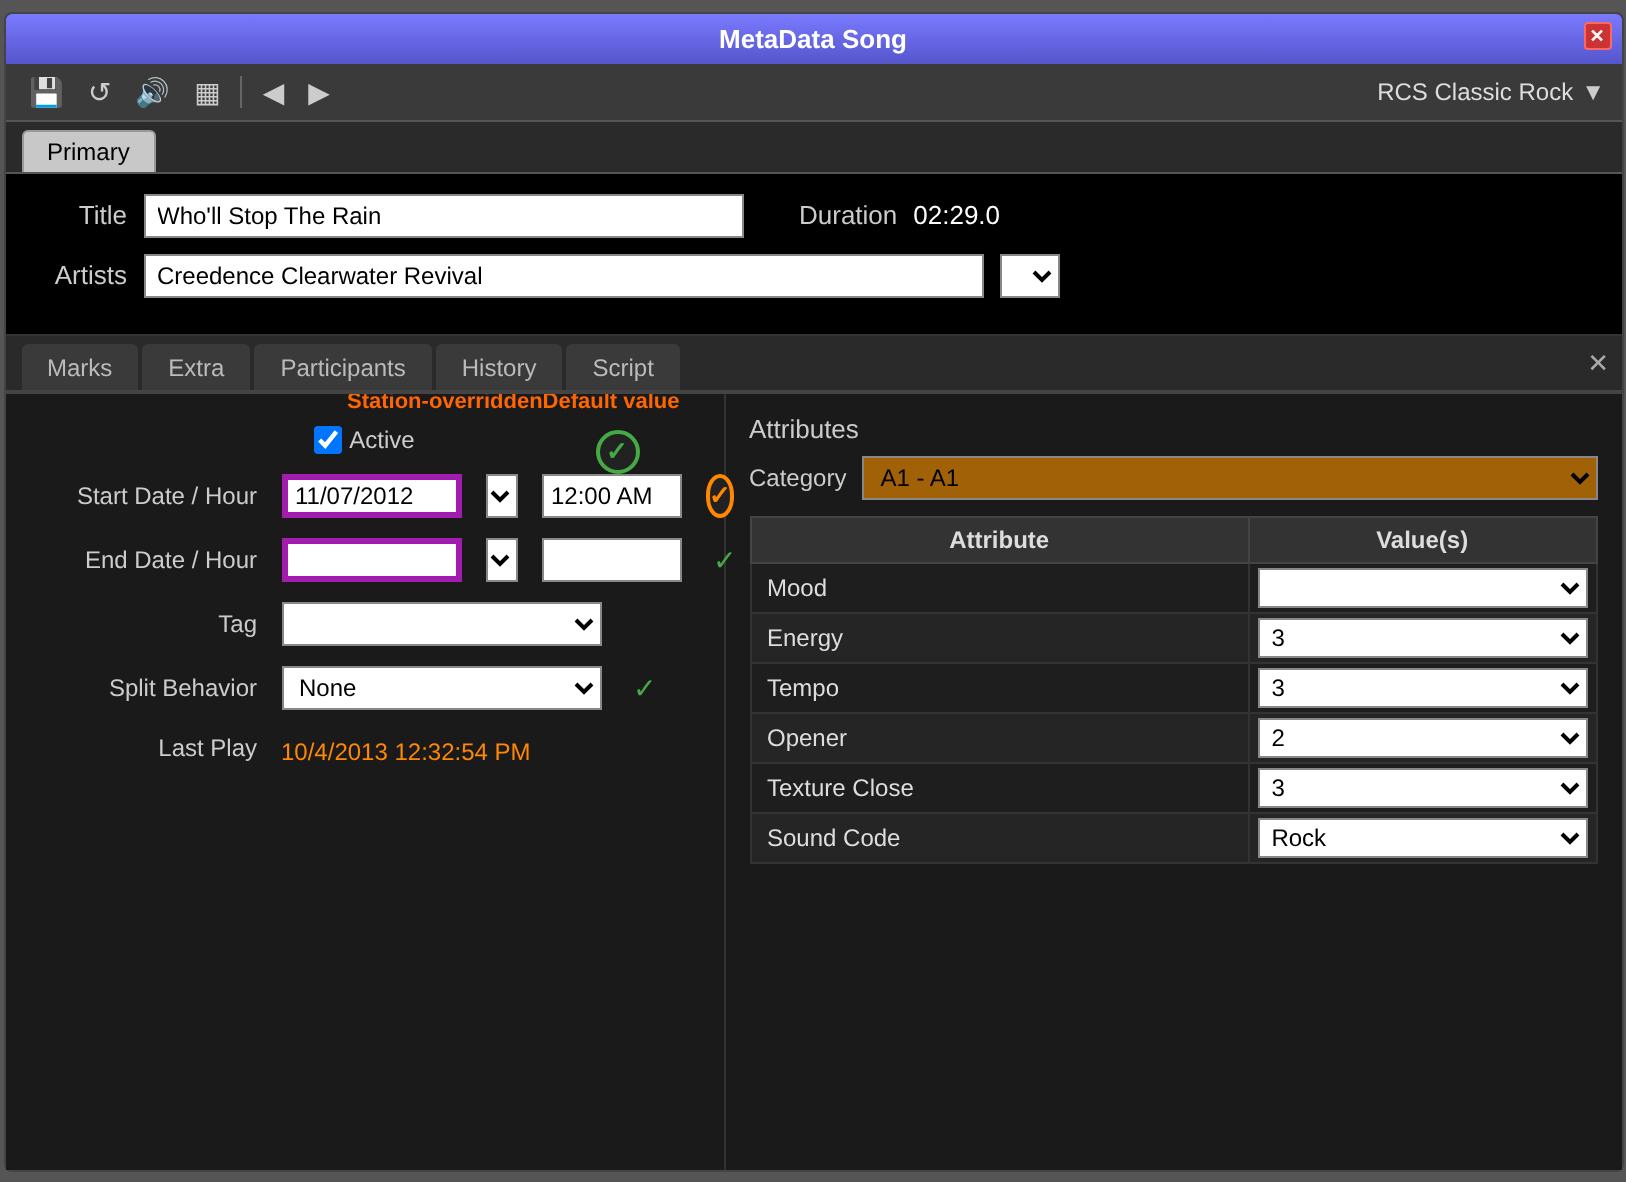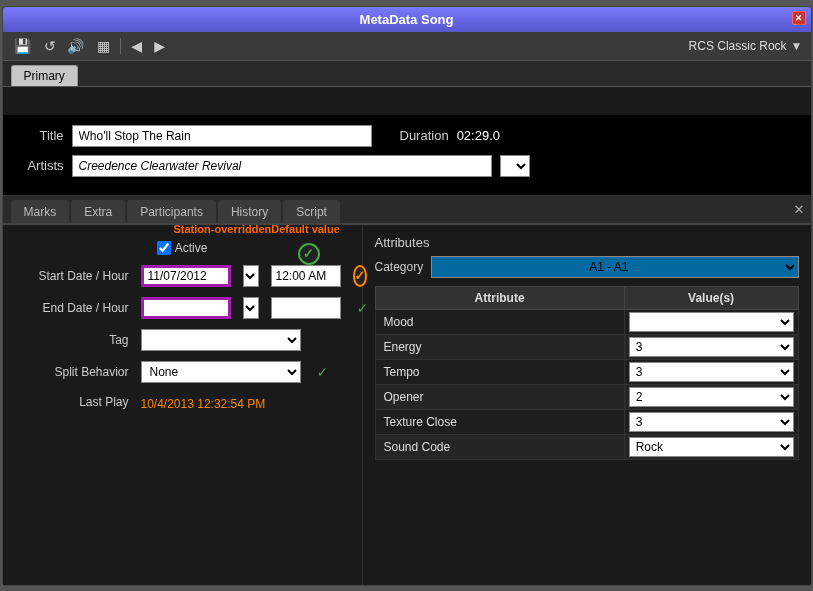--- a/index.html
+++ b/index.html
@@ -79,21 +79,20 @@
       font-size: 12px;
       border-radius: 3px 3px 0 0;
       border: 1px solid #999;
       border-bottom: none;
       cursor: pointer;
     }
     .song-info {
       background: #000;
       padding: 10px 16px;
       border-bottom: 1px solid #333;
-      margin-top: 28px;
     }
     .song-info-row {
       display: flex;
       align-items: center;
       margin-bottom: 8px;
       gap: 8px;
     }
     .song-label {
       color: #ccc;
       min-width: 45px;
@@ -112,21 +111,20 @@
     .duration-label { color: #ccc; font-size: 13px; margin-left: 20px; }
     .duration-value { color: #fff; font-size: 13px; }
     .artists-input {
       width: 420px;
       background: #fff;
       border: 1px solid #888;
       color: #000;
       padding: 2px 6px;
       font-size: 12px;
       height: 22px;
-      font-style: italic;
     }
     .artists-dropdown {
       background: #fff;
       border: 1px solid #888;
       padding: 2px 4px;
       height: 22px;
       cursor: pointer;
     }
     .tab-bar {
       background: #2a2a2a;
@@ -269,27 +267,26 @@
     }
     .category-row {
       display: flex;
       align-items: center;
       gap: 8px;
       margin-bottom: 8px;
     }
     .category-label { color: #ccc; font-size: 12px; }
     .category-select {
       flex: 1;
-      background: #0369a1;
-      border: 1px solid #888;
-      color: #000;
-      padding: 2px 4px;
-      font-size: 12px;
-      height: 22px;
-      text-align: center;
+      background: #a16207;
+      border: 1px solid #888;
+      color: #000;
+      padding: 2px 4px;
+      font-size: 12px;
+      height: 22px;
     }
     .attr-table {
       width: 100%;
       border-collapse: collapse;
       background: #222;
     }
     .attr-header {
       background: #333;
       color: #ddd;
       font-size: 12px;

